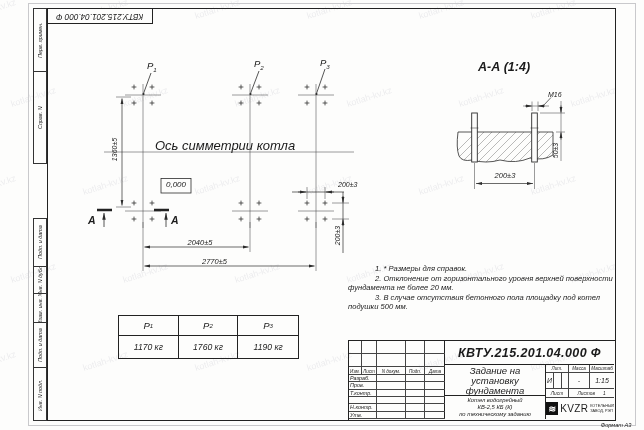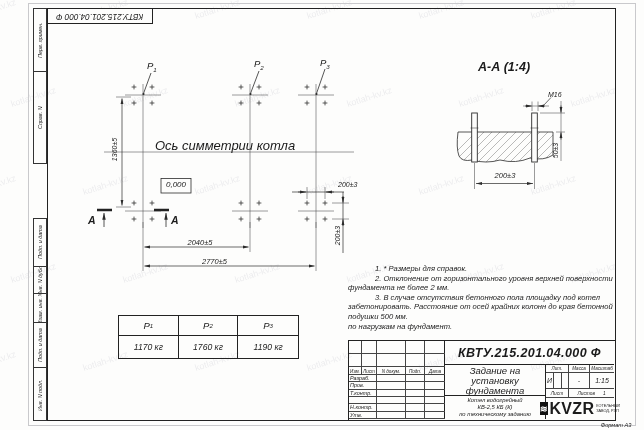--- a/index.html
+++ b/index.html
@@ -63,21 +63,21 @@
   .lmsval div{border-right:.8px solid #444;border-bottom:.8px solid #444;font-size:7px;font-style:italic;
        display:flex;align-items:center;justify-content:center;}
   .lmsval div:last-child{border-right:none;}
   .sheets{left:197px;top:48px;width:68px;height:9px;display:grid;grid-template-columns:23px 45px;}
   .sheets div{border-right:.8px solid #444;border-bottom:.8px solid #444;font-size:4.8px;font-style:italic;
        display:flex;align-items:center;justify-content:center;gap:8px;}
   .sheets div:last-child{border-right:none;}
   .logo{left:197px;top:57px;width:68px;height:21px;display:flex;align-items:center;justify-content:center;gap:2px;}
   .logo-ic{width:14px;height:13px;background:#111;color:#fff;display:flex;align-items:center;justify-content:center;
        font-size:9px;font-weight:bold;}
-  .logo-tx{font-weight:700;font-size:16px;letter-spacing:.3px;font-style:normal;}
+  .logo-tx{font-weight:400;font-size:10px;letter-spacing:.3px;font-style:normal;}
   .logo-sub{font-size:3.8px;line-height:4.4px;font-style:normal;}
   #format-label{left:590px;top:422px;width:52px;text-align:center;font-size:5.6px;font-style:italic;}
   
   #wm span{position:absolute;font-size:9px;color:rgba(120,125,145,.13);transform:rotate(-18deg);white-space:nowrap;}
   svg{position:absolute;left:0;top:0;pointer-events:none;}
 </style>
 </head>
 <body>
 
 <div id="sheet">
@@ -207,25 +207,23 @@
   <div class="abs lbl" style="left:171px;top:214px;font-size:10.5px;font-weight:600;">А</div>
 
   <div class="abs lbl" style="left:478px;top:60px;font-size:12.5px;font-weight:600;">А-А (1:4)</div>
   <div class="abs lbl" style="left:548px;top:91px;font-size:7px;">М16</div>
   <div class="abs lbl rot" style="left:540px;top:147px;width:30px;font-size:7px;">50±3</div>
   <div class="abs lbl" style="left:488px;top:171px;width:34px;text-align:center;font-size:7.5px;">200±3</div>
 
   <div class="abs" id="notes">
     <div class="ind">1. * Размеры для справок.</div>
     <div class="ind">2. Отклонение от горизонтального уровня верхней поверхности</div>
-    <div>фундамента не более 2 мм.</div>
+    <div>фундамента не более 20 мм.</div>
     <div class="ind">3. В случае отсутствия бетонного пола площадку под котел</div>
-    <div>забетонировать. Расстояние от осей крайних колонн до края бетонной</div>
     <div>подушки 500 мм.</div>
-    <div>по нагрузкам на фундамент.</div>
   </div>
 
   <div class="abs" id="load-table">
     <div class="cell hdr">
         <span>P</span>
         <sub>1</sub>
       </div>
     <div class="cell hdr">
         <span>P</span>
         <sub>2</sub>

